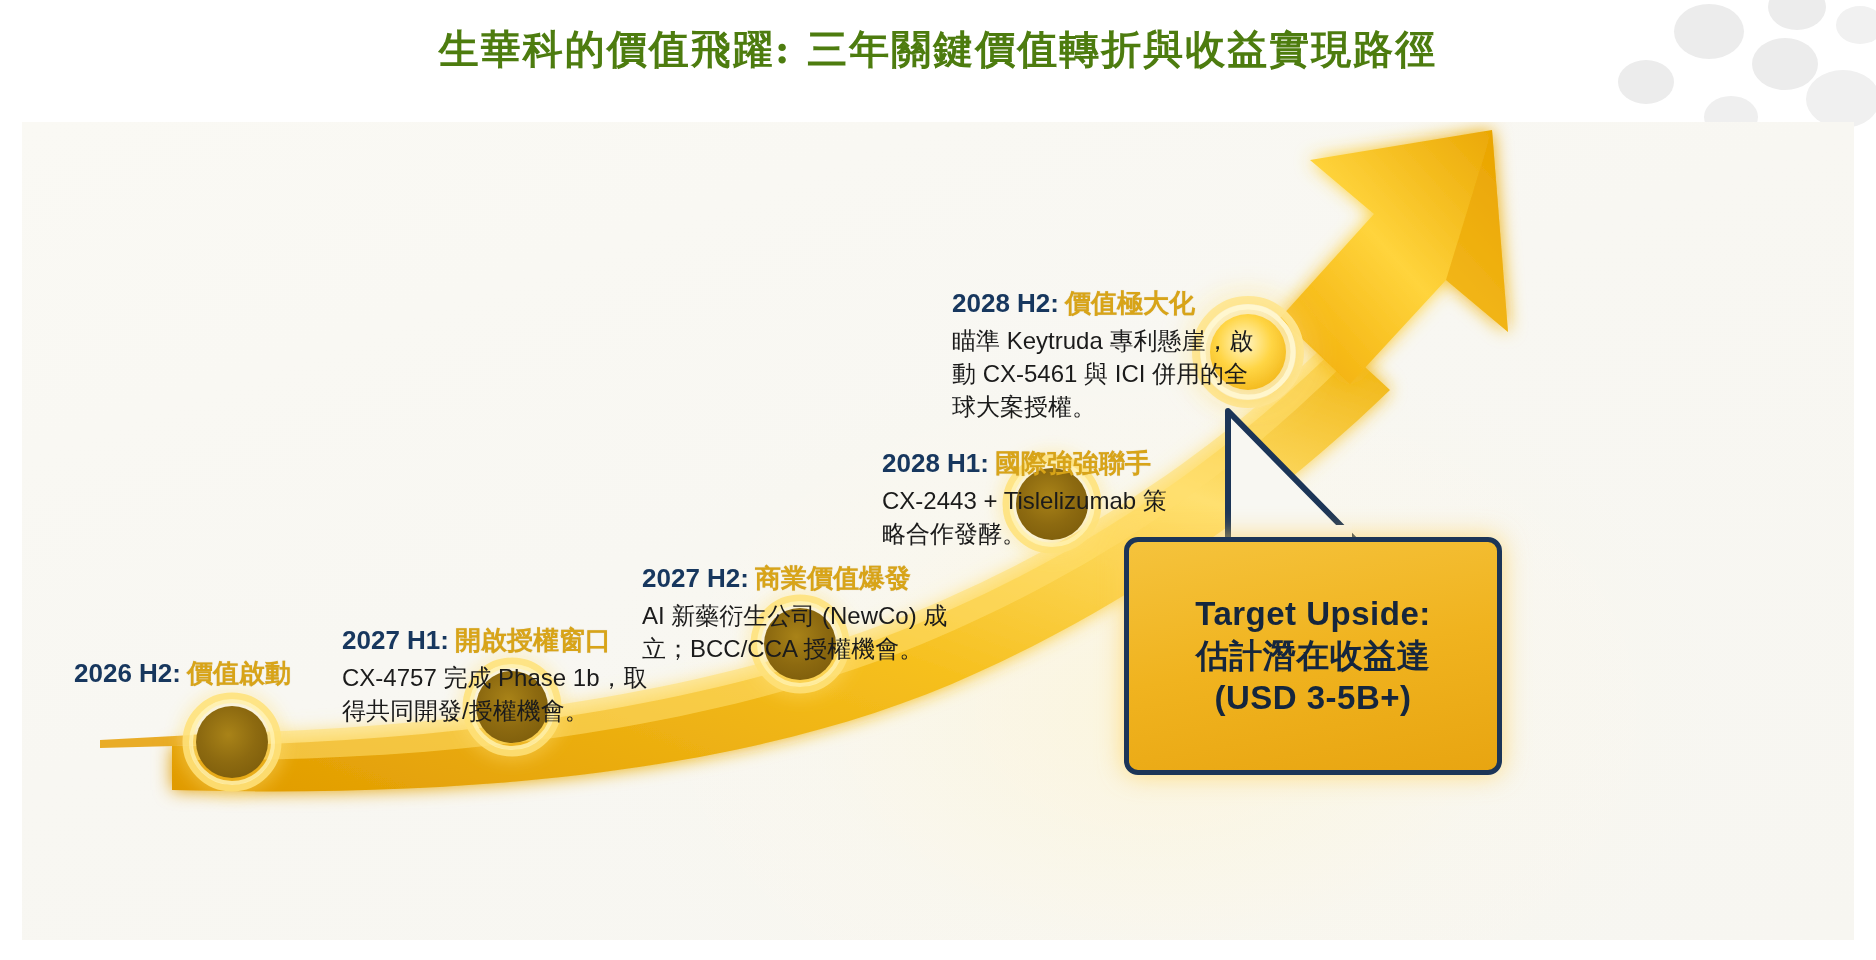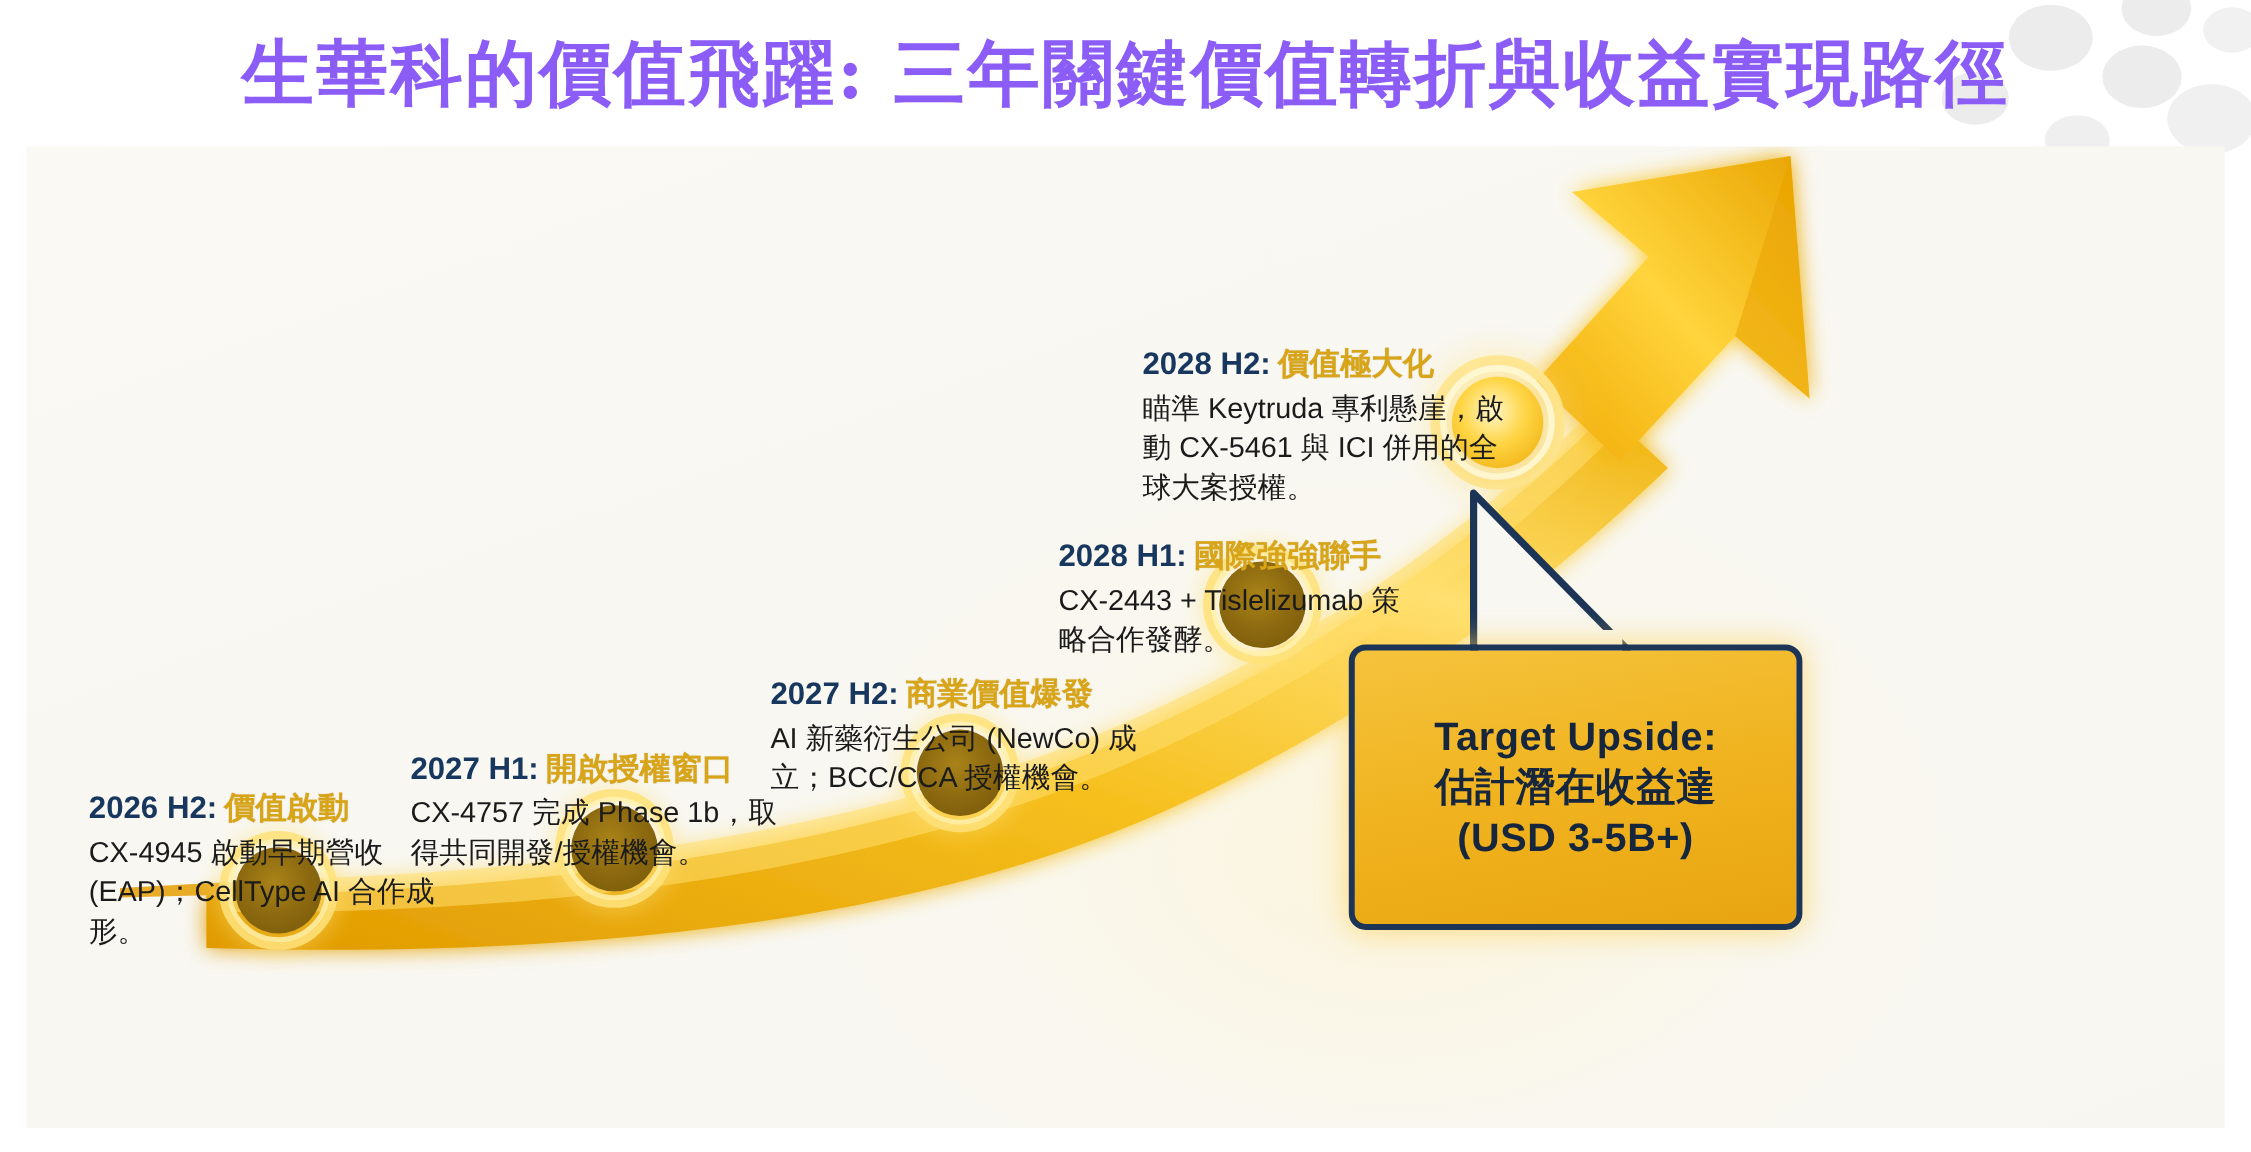--- a/index.html
+++ b/index.html
@@ -17,22 +17,22 @@
   .d3{width:66px;height:52px;left:196px;top:38px;}
   .d4{width:56px;height:44px;left:62px;top:60px;}
   .d5{width:74px;height:58px;left:250px;top:70px;background:#f0f0f0;}
   .d6{width:54px;height:42px;left:148px;top:96px;background:#efefef;}
   .d7{width:48px;height:38px;left:280px;top:6px;background:#f1f1f1;}
 
   
   .title{
     position:absolute;left:0;top:22px;width:1876px;text-align:center;
     font-family:"DejaVu Serif","Liberation Serif",serif;
-    font-size:60px;font-weight:700;letter-spacing:2px;
-    color:#8b5cf6;white-space:nowrap;
+    font-size:40px;font-weight:700;letter-spacing:2px;
+    color:#4d7c0f;white-space:nowrap;
   }
 
   
   .panel{
     position:absolute;left:22px;top:122px;width:1832px;height:818px;
     background:linear-gradient(160deg,#faf9f4 0%,#f8f7f2 45%,#f7f6f1 100%);
     overflow:hidden;
   }
   .panel-glow{
     position:absolute;left:0;top:0;width:100%;height:100%;
@@ -219,21 +219,20 @@
       <div>Target Upside:</div>
       <div>估計潛在收益達</div>
       <div>(USD 3-5B+)</div>
     </div>
   </div>
 
   <div class="ms ms1">
     <div class="ms-head">
       <span class="ms-date">2026 H2:</span><span class="ms-title">價值啟動</span>
     </div>
-    <div class="ms-body">CX-4945 啟動早期營收 (EAP)；CellType AI 合作成形。</div>
   </div>
 
   <div class="ms ms2">
     <div class="ms-head">
       <span class="ms-date">2027 H1:</span><span class="ms-title">開啟授權窗口</span>
     </div>
     <div class="ms-body">CX-4757 完成 Phase 1b，取得共同開發/授權機會。</div>
   </div>
 
   <div class="ms ms3">

